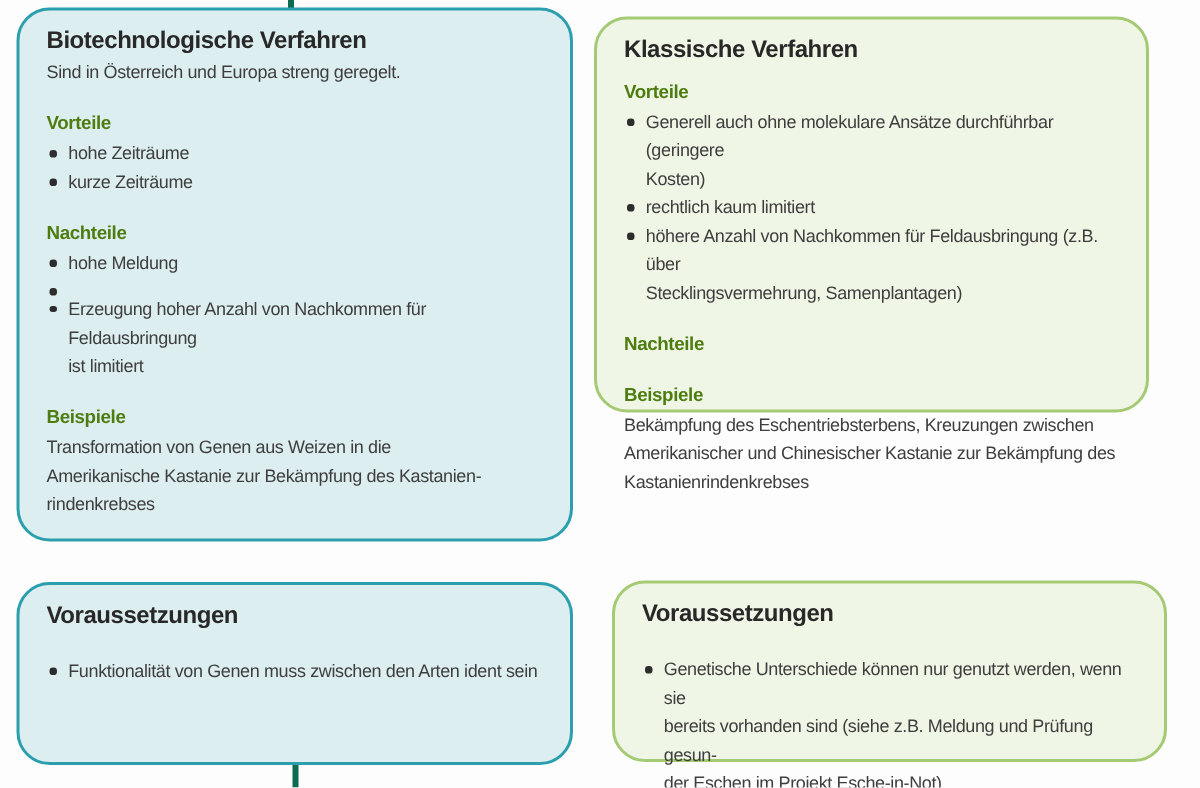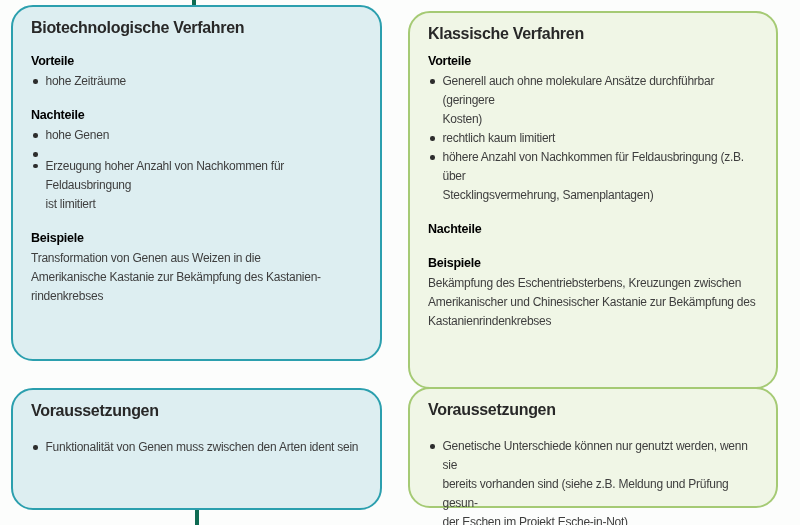--- a/index.html
+++ b/index.html
@@ -26,36 +26,36 @@
     border-radius: 22px;
     padding: 11px 16px 10px 18px;
     font-size: 12px;
     line-height: 19px;
     letter-spacing: -0.25px;
   }
   .box.teal { border: 2px solid #2b9fae; background: #ddeef1; }
   .box.green { border: 2px solid #a5ca74; background: #f0f6e6; }
 
   .box-bio-top       { left: 11px;  top: 5px;  width: 371px; height: 356px; }
-  .box-klassisch-top { left: 408px; top: 11px;  width: 370px; height: 378px; }
+  .box-klassisch-top { left: 396px; top: 11px;  width: 370px; height: 264px; }
   .box-bio-bottom    { left: 11px;  top: 388px; width: 371px; height: 122px; }
   .box-klassisch-bottom { left: 408px; top: 387px; width: 370px; height: 121px; }
 
   .box-title {
     font-size: 16px;
     font-weight: bold;
     color: #282828;
     letter-spacing: -0.3px;
     margin-bottom: 2px;
   }
   .box-subtitle { color: #3e3e3e; }
 
   .section-heading {
     font-weight: bold;
-    color: #000000;
+    color: #4d7c0f;
     font-size: 12.5px;
     margin-top: 15px;
     margin-bottom: 1px;
   }
   .section-heading.tight { margin-top: 9px; }
   .bottom-title { margin-bottom: 18px; }
 
   ul.bullets { list-style: none; }
   ul.bullets li {
     display: flex;
@@ -74,34 +74,39 @@
 </head>
 <body>
 
 <div class="stage">
 
   <div class="connector top"></div>
   <div class="connector bottom"></div>
 
   <div class="box teal box-bio-top">
     <div class="box-title">Biotechnologische Verfahren</div>
+    <div class="box-subtitle">Sind in Österreich und Europa streng geregelt.</div>
 
     <div class="section-heading">Vorteile</div>
     <ul class="bullets">
       <li>
           <span class="dot"></span>
           <span class="btext">hohe Zeiträume</span>
         </li>
+      <li>
+          <span class="dot"></span>
+          <span class="btext">kurze Zeiträume</span>
+        </li>
     </ul>
 
     <div class="section-heading">Nachteile</div>
     <ul class="bullets">
       <li>
           <span class="dot"></span>
-          <span class="btext">hohe Genen</span>
+          <span class="btext">hohe Meldung</span>
         </li>
       <li>
           <span class="dot"></span>
         </li>
       <li>
           <span class="dot"></span>
           <span class="btext">Erzeugung hoher Anzahl von Nachkommen für Feldausbringung
 ist limitiert</span>
         </li>
     </ul>

